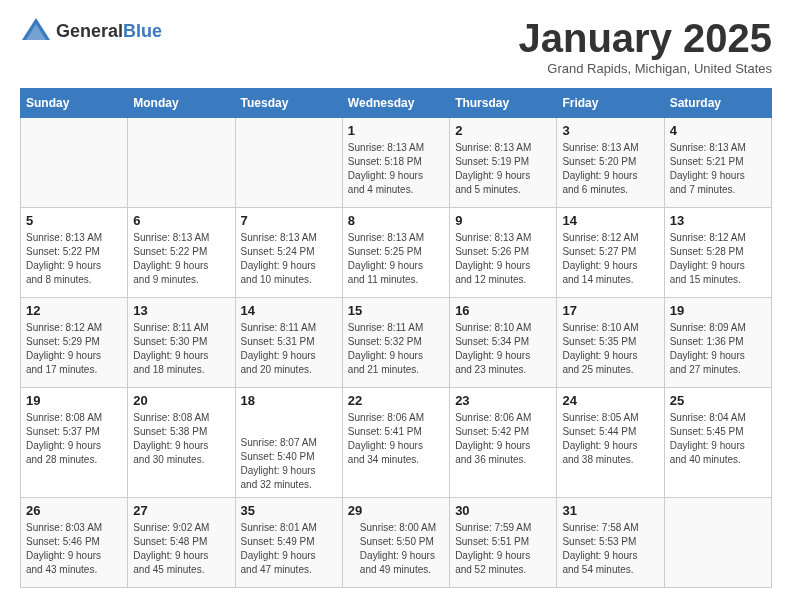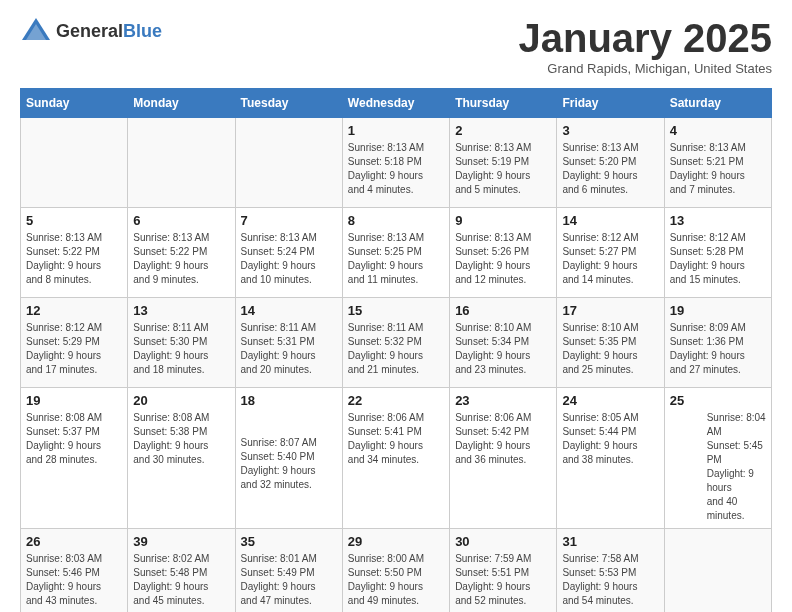--- a/index.html
+++ b/index.html
@@ -305,51 +305,51 @@
         </td>
         <td>
           <div class="day-number">24</div>
           <div class="day-info" style="white-space: pre-line;">Sunrise: 8:05 AM
 Sunset: 5:44 PM
 Daylight: 9 hours
 and 38 minutes.</div>
         </td>
         <td>
           <div class="day-number">25</div>
-          <div class="day-info" style="white-space: pre-line; margin-left: 37px;">Sunrise: 8:04 AM
+          <div class="day-info" style="white-space: pre-line;">Sunrise: 8:04 AM
 Sunset: 5:45 PM
 Daylight: 9 hours
 and 40 minutes.</div>
         </td>
       </tr>
       <tr>
         <td>
           <div class="day-number">26</div>
           <div class="day-info" style="white-space: pre-line;">Sunrise: 8:03 AM
 Sunset: 5:46 PM
 Daylight: 9 hours
 and 43 minutes.</div>
         </td>
         <td>
-          <div class="day-number">39</div>
-          <div class="day-info" style="white-space: pre-line;">Sunrise: 8:02 AM
+          <div class="day-number">27</div>
+          <div class="day-info" style="white-space: pre-line;">Sunrise: 9:02 AM
 Sunset: 5:48 PM
 Daylight: 9 hours
 and 45 minutes.</div>
         </td>
         <td>
           <div class="day-number">35</div>
           <div class="day-info" style="white-space: pre-line;">Sunrise: 8:01 AM
 Sunset: 5:49 PM
 Daylight: 9 hours
 and 47 minutes.</div>
         </td>
         <td>
           <div class="day-number">29</div>
-          <div class="day-info" style="white-space: pre-line;">Sunrise: 8:00 AM
+          <div class="day-info" style="white-space: pre-line; margin-left: 12px;">Sunrise: 8:00 AM
 Sunset: 5:50 PM
 Daylight: 9 hours
 and 49 minutes.</div>
         </td>
         <td>
           <div class="day-number">30</div>
           <div class="day-info" style="white-space: pre-line;">Sunrise: 7:59 AM
 Sunset: 5:51 PM
 Daylight: 9 hours
 and 52 minutes.</div>

